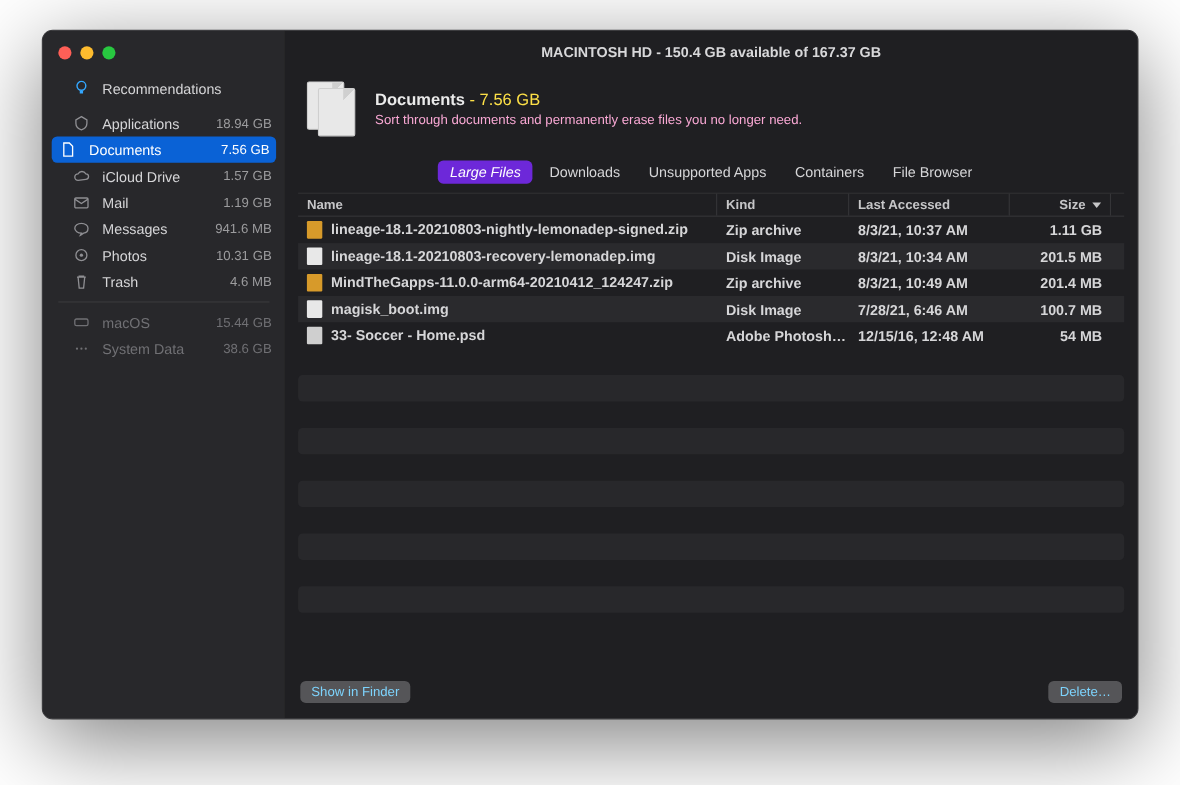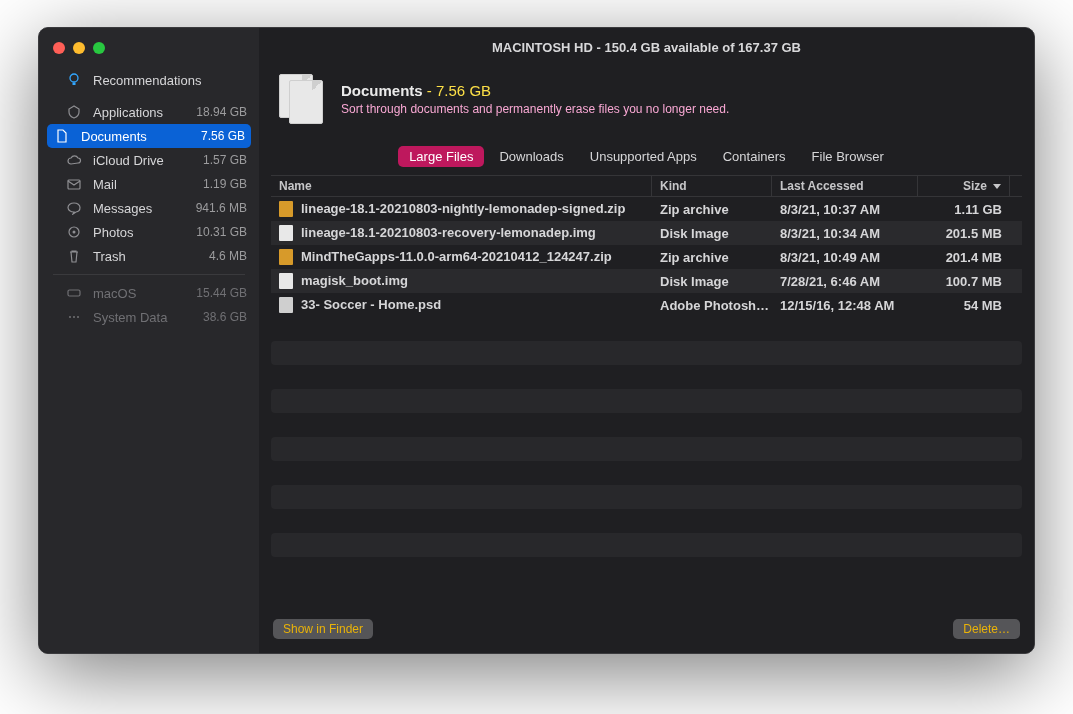--- a/index.html
+++ b/index.html
@@ -27,21 +27,21 @@
 .paper { position: absolute; width: 34px; height: 44px; background: #e8e8e8; border-radius: 2px; border: 1px solid #cfcfcf; }
 .paper.back { top: 0; left: 0; }
 .paper.front { top: 6px; left: 10px; }
 .fold { position: absolute; right: 0; top: 0; width: 10px; height: 10px; background: linear-gradient(135deg, #cfcfcf 50%, transparent 50%); }
 .header-text h2 { color: #eaeaea; font-size: 15px; font-weight: 700; display: inline; }
 .header-text .size { color: #fde047; font-size: 15px; font-weight: 400; }
 .header-text .desc { color: #f9a8d4; font-size: 12px; margin-top: 2px; }
 
 .tabs { display: flex; justify-content: center; gap: 4px; padding: 4px 0 8px 0; }
 .tab { padding: 3px 11px; font-size: 13px; color: #d6d6d8; border-radius: 5px; cursor: default; }
-.tab.active { background: #be185d; color: #fff; }
+.tab.active { background: #6d28d9; color: #fff; font-style: italic; }
 
 .table-wrap { flex: 1; padding: 0 12px; overflow: hidden; font-weight: bold; }
 .thead, .trow { display: grid; grid-template-columns: 1fr 120px 146px 92px 12px; align-items: center; font-size: 12px; }
 .thead { height: 22px; border-top: 1px solid #353538; border-bottom: 1px solid #353538; color: #c6c6c8; }
 .th { padding-left: 8px; border-right: 1px solid #353538; height: 100%; display:flex; align-items:center; }
 .th.size { justify-content: flex-end; padding-right: 8px; gap:6px; }
 .chev { width:0; height:0; border-left:4px solid transparent; border-right:4px solid transparent; border-top:5px solid #c6c6c8; }
 .th:last-child { border-right:none; }
 .tbody { }
 .trow { height: 24px; color: #d6d6d8; font-size: 13px; }
@@ -50,21 +50,21 @@
 .td.size { text-align: right; padding-right: 8px; }
 .name-cell { display: flex; align-items: flex-start; gap: 8px; padding-left: 8px; }
 .ficon { width: 14px; height: 16px; border-radius: 1px; flex-shrink: 0; }
 .zip { background: #d79a2a; }
 .img { background: #e8e8e8; }
 .psd { background: #cfcfcf; }
 .phrow { height: 24px; background: #28282b; border-radius: 4px; margin-top: 24px; }
 
 .footer { display: flex; justify-content: space-between; padding: 10px 14px 14px 14px; }
 .btn { background: #555558; color: #dcdcde; font-size: 12px; padding: 3px 10px; border-radius: 5px; border: none; cursor: default; }
-.btn.disabled { color: #eab308; }
+.btn.disabled { color: #7dd3fc; }
 svg { display:block; }
 </style>
 </head>
 <body>
 
 <div class="shadow-wrap">
 <div class="window">
 
   <div class="sidebar">
     <div class="traffic">

